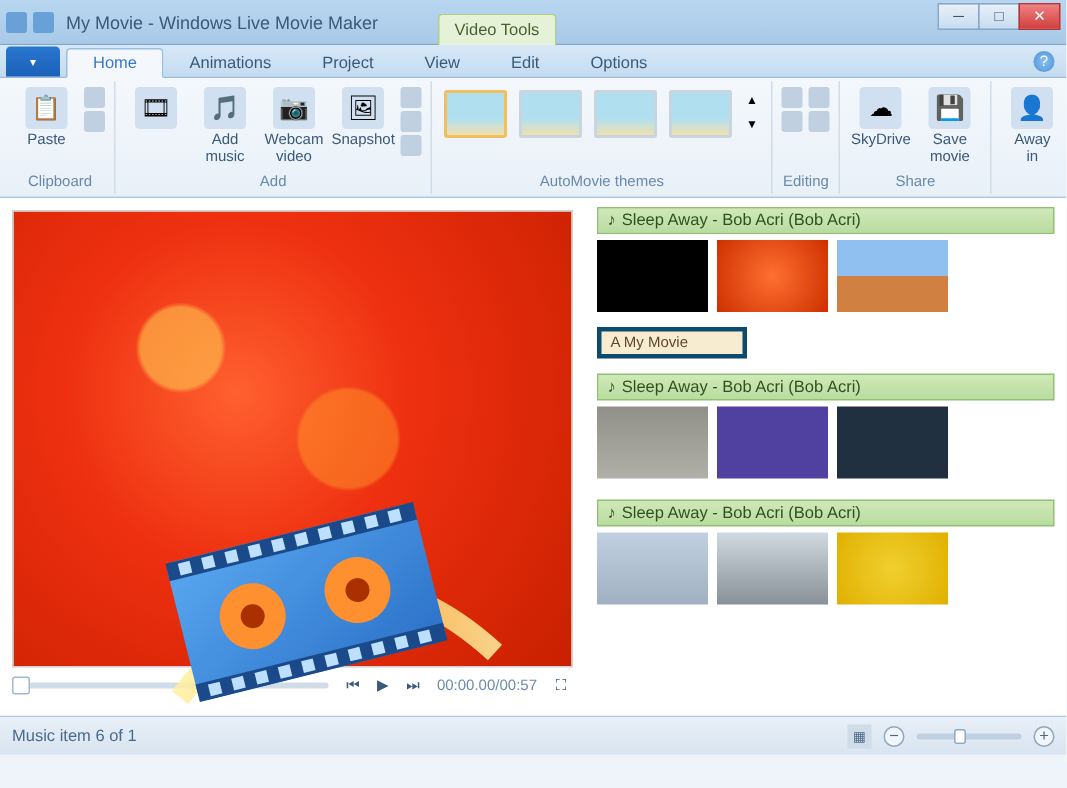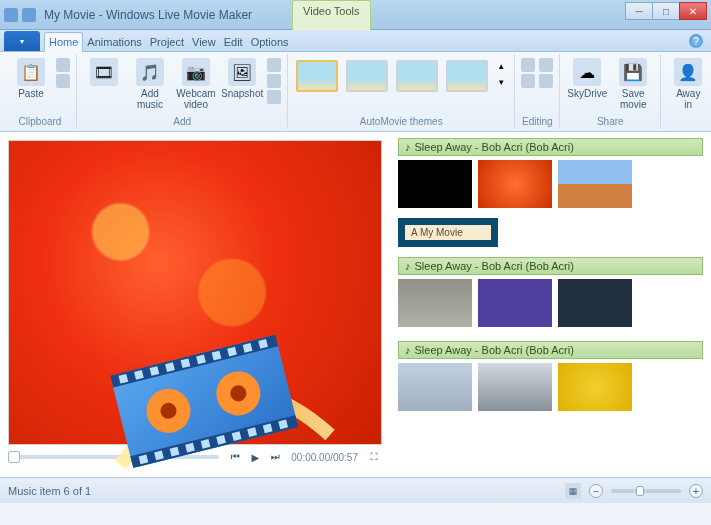--- a/index.html
+++ b/index.html
@@ -3,32 +3,32 @@
 <meta charset="utf-8">
 <style>
 * { box-sizing: border-box; margin: 0; padding: 0; font-family: "Segoe UI", Tahoma, sans-serif; }
 body { width: 711px; height: 525px; background: #eef4fa; overflow: hidden; position: relative; }
 
 
 .titlebar { height: 30px; background: linear-gradient(#b8d6f0,#a8cae8); display: flex; align-items: center; padding: 0 4px; border-bottom: 1px solid #7fa8cc; position: relative; }
 .titlebar .qat { display: flex; gap: 4px; align-items: center; }
 .qat-btn { width: 14px; height: 14px; background: #6aa0d8; border-radius: 2px; }
 .titlebar .title { color: #3a5a7a; font-size: 12px; margin-left: 8px; }
-.tool-tabs { display: flex; gap: 0; margin-left: 40px; height: 30px; }
+.tool-tabs { display: flex; gap: 0; margin-left: 40px; height: 30px; align-items: flex-end; }
 .tool-tab { padding: 4px 10px; font-size: 11px; background: #e6f2d8; border: 1px solid #b0d080; border-bottom: none; border-radius: 3px 3px 0 0; color: #466030; margin-right: 2px; }
 .tool-tab.music { background: #d8ecd0; }
 .winbtns { position: absolute; right: 4px; top: 2px; display: flex; }
 .winbtn { width: 28px; height: 18px; border: 1px solid #88a8c8; background: linear-gradient(#e8f0f8,#c8dcf0); margin-left: -1px; display: flex; align-items: center; justify-content: center; font-size: 10px; color: #335577; }
 .winbtn.close { background: linear-gradient(#f08080,#d04040); color: #fff; border-color: #c03030; }
 
 
 .ribbon-tabs { height: 22px; background: linear-gradient(#d8e8f8,#c4dcf0); display: flex; align-items: flex-end; padding: 0 4px; border-bottom: 1px solid #9bbde0; position: relative; }
 .file-btn { width: 36px; height: 20px; background: linear-gradient(#2a78d0,#1a60b8); border-radius: 3px 3px 0 0; display: flex; align-items: center; justify-content: center; margin-right: 4px; }
 .file-btn .arrow { color: #fff; font-size: 8px; }
-.rtab { padding: 3px 4px; font-size: 11px; color: #3a5a7a; cursor: pointer; }
+.rtab { padding: 3px 17px; font-size: 11px; color: #3a5a7a; cursor: pointer; }
 .rtab.active { background: #f4f8fc; border: 1px solid #9bbde0; border-bottom: 1px solid #f4f8fc; border-radius: 3px 3px 0 0; color: #3a78d0; margin-bottom: -1px; }
 .help-btn { position: absolute; right: 8px; top: 4px; width: 14px; height: 14px; border-radius: 50%; background: radial-gradient(#8ac0f0,#4a90d8); color: #fff; font-size: 10px; display: flex; align-items: center; justify-content: center; }
 
 
 .ribbon { height: 80px; background: linear-gradient(#f4f8fc,#e8f0f8); border-bottom: 1px solid #b0c8e0; display: flex; padding: 2px 4px; }
 .group { display: flex; flex-direction: column; align-items: center; padding: 0 6px; border-right: 1px solid #d0dce8; }
 .group:last-child { border-right: none; }
 .group-content { display: flex; align-items: flex-start; gap: 4px; flex: 1; padding-top: 4px; }
 .group-label { font-size: 10px; color: #6a8aaa; padding: 0 0 2px; }
 .bigbtn { display: flex; flex-direction: column; align-items: center; min-width: 42px; cursor: pointer; }
@@ -58,21 +58,21 @@
 .clip { width: 74px; height: 48px; background: #888; position: relative; }
 .clip.black { background: #000; }
 .clip.flower { background: radial-gradient(circle,#ff7030,#cc3000); }
 .clip.mesa { background: linear-gradient(#90c0f0 50%,#d08040 50%); }
 .clip.koala { background: linear-gradient(#909088,#b0b0a8); }
 .clip.softonic { background: #5040a0; }
 .clip.barcel { background: #203040; }
 .clip.room { background: linear-gradient(#c0d0e0,#a0b0c0); }
 .clip.office { background: linear-gradient(#d0d8e0,#889098); }
 .clip.tulips { background: radial-gradient(circle,#f0d030,#e0b000); }
-.text-track { background: #f8ecd0; border: 7px solid #0c4a6e; padding: 2px 6px; font-size: 10px; color: #604830; margin-top: -4px; margin-bottom: 10px; width: 100px; }
+.text-track { background: #f8ecd0; border: 3px solid #0c4a6e; padding: 2px 6px; font-size: 10px; color: #604830; margin-top: -4px; margin-bottom: 10px; width: 100px; }
 
 
 .statusbar { height: 26px; background: linear-gradient(#e8f0f8,#d8e4f0); border-top: 1px solid #b0c8e0; display: flex; align-items: center; padding: 0 8px; font-size: 11px; color: #4a6a8a; justify-content: space-between; }
 .status-right { display: flex; align-items: center; gap: 8px; }
 .zoom-slider { width: 70px; height: 4px; background: #c0d0e0; position: relative; border-radius: 2px; }
 .zoom-thumb { position: absolute; left: 35%; top: -3px; width: 8px; height: 10px; background: #fff; border: 1px solid #90a8c0; border-radius: 2px; }
 .zoom-btn { width: 14px; height: 14px; border: 1px solid #90a8c0; border-radius: 50%; display: flex; align-items: center; justify-content: center; font-size: 11px; color: #4a6a8a; background: #f0f6fc; }
 .thumb-size { width: 16px; height: 16px; background: #d0dce8; display:flex; align-items:center; justify-content:center; font-size:9px; }
 
 

